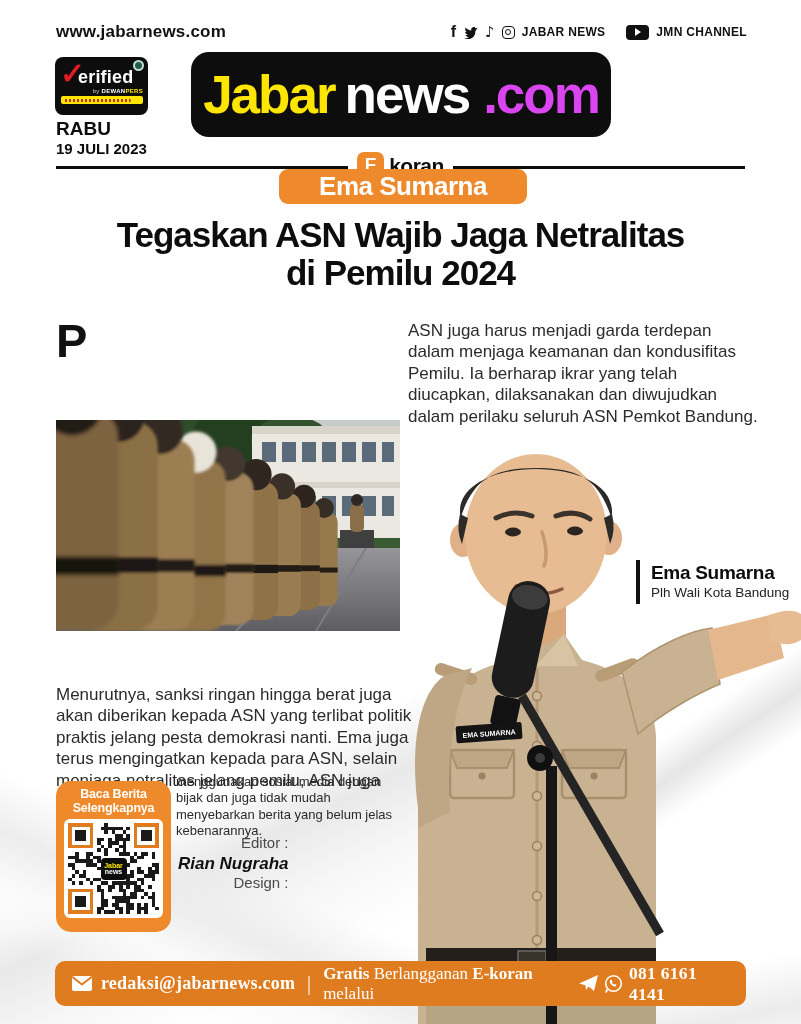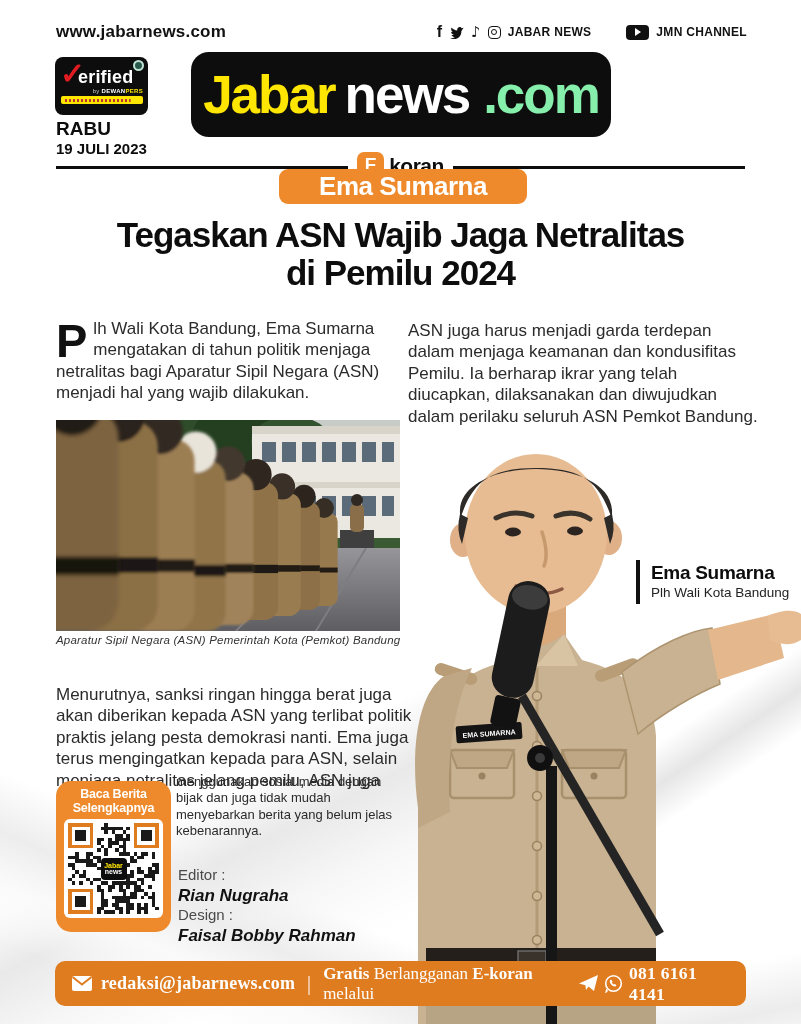--- a/index.html
+++ b/index.html
@@ -16,21 +16,21 @@
   .sw2 { left:-260px; top:640px; width:820px; height:560px; transform:rotate(23deg);
          background:linear-gradient(180deg, transparent 36%, #ededed 46%, #fafafa 54%, transparent 64%); }
   .sw3 { left:560px; top:560px; width:420px; height:300px; transform:rotate(-34deg);
          background:linear-gradient(180deg, transparent 38%, #e6e6e6 50%, transparent 62%); }
   .sw4 { left:380px; top:900px; width:600px; height:260px; transform:rotate(-12deg);
          background:linear-gradient(180deg, transparent 30%, #ececec 50%, transparent 70%); }
 
   
   .site-url { position:absolute; z-index:3; left:56px; top:22px; font-size:17px; font-weight:700; color:#111; letter-spacing:.2px; }
   .social-row { position:absolute; z-index:3; right:54px; top:24px; display:flex; align-items:center; gap:7px; }
-  .social-row .handle { font-size:12px; font-weight:700; color:#111; letter-spacing:.3px; margin-right:28px;}
+  .social-row .handle { font-size:12px; font-weight:700; color:#111; letter-spacing:.3px; margin-right:14px;}
   .glyph-f { font-size:16px; font-weight:800; color:#111; line-height:1; }
   .glyph-note { font-family:"DejaVu Sans", sans-serif; font-size:15px; font-weight:700; color:#111; line-height:1; }
   .ig-box { width:13px; height:13px; border:1.7px solid #111; border-radius:4px; position:relative; }
   .ig-box::before { content:""; position:absolute; left:2.6px; top:2.6px; width:4px; height:4px; border:1.5px solid #111; border-radius:50%; }
   .yt-box { width:23px; height:15px; background:#111; border-radius:4px; display:flex; align-items:center; justify-content:center; }
   .yt-box::before { content:""; border-left:6px solid #fff; border-top:4px solid transparent; border-bottom:4px solid transparent; }
 
   
   .verified { position:absolute; z-index:3; left:55px; top:57px; width:93px; height:58px;
     background:#0d0d0d; border-radius:8px; padding:3px 5px 3px 6px; }
@@ -40,21 +40,21 @@
   .verified .byline { text-align:right; font-size:6px; color:#cfcfcf; margin-top:-4px; letter-spacing:.3px; }
   .verified .byline b { color:#fff; } .verified .byline .pers { color:#ffe600; font-weight:800; }
   .verified .numstrip { margin-top:2px; height:8px; border-radius:2px; background:#ffe600;
     background-image:repeating-linear-gradient(90deg, #b33 0 2px, transparent 2px 4px); background-size:80% 3px; background-position:4px 2.5px; background-repeat:no-repeat; }
   .verified .emblem { position:absolute; right:4px; top:3px; width:11px; height:11px; border-radius:50%; border:2px solid #bfe3d4; background:#29594a; }
 
   
   .logo-box { position:absolute; z-index:3; left:191px; top:52px; width:420px; height:85px;
     background:#0d0d0d; border-radius:18px; display:flex; align-items:center; justify-content:center; }
   .logo-box span { font-size:53px; font-weight:800; letter-spacing:-2px; line-height:1; }
-  .lg1 { color:#ffe600; } .lg2 { color:#ffffff; margin-left:10px; } .lg3 { color:#86efac; margin-left:14px; }
+  .lg1 { color:#ffe600; } .lg2 { color:#ffffff; margin-left:10px; } .lg3 { color:#d946ef; margin-left:14px; }
 
   .date-day { position:absolute; z-index:3; left:56px; top:118px; font-size:19px; font-weight:800; color:#0d0d0d; }
   .date-full { position:absolute; z-index:3; left:56px; top:140px; font-size:15px; font-weight:600; color:#0d0d0d; }
 
   
   .ek-line { position:absolute; z-index:2; left:56px; top:166px; width:689px; height:3px; background:#0d0d0d; }
   .ek-chip { position:absolute; z-index:3; left:0; right:0; top:152px; display:flex; justify-content:center; }
   .ek-chip .inner { background:#fff; padding:0 9px; display:flex; align-items:center; gap:5px; }
   .ek-e { width:27px; height:27px; background:#ee8a2b; border-radius:7px; color:#fff; font-size:18px; font-weight:800;
     display:flex; align-items:center; justify-content:center; }
@@ -82,21 +82,21 @@
   
   .qr-card { position:absolute; z-index:4; left:56px; top:781px; width:115px; height:151px;
     background:#ee8a2b; border-radius:15px; padding:7px 6px 20px; text-align:center; }
   .qr-card .qr-label { color:#fff; font-size:12.5px; font-weight:800; line-height:1.08; letter-spacing:-.2px; }
   .qr-wrap { position:relative; margin:4px auto 0; width:99px; height:99px; background:#fff; border-radius:6px; padding:4px; }
   .qr-logo { position:absolute; left:50%; top:50%; transform:translate(-50%,-50%); width:26px; height:22px;
     background:#0d0d0d; border-radius:4px; display:flex; flex-direction:column; align-items:center; justify-content:center; line-height:1; }
   .qr-logo .a { color:#ffe600; font-size:7px; font-weight:800; } .qr-logo .b { color:#fff; font-size:7px; font-weight:800; margin-top:-1px; }
 
   
-  .credits { position:absolute; z-index:4; left:178px; top:866px; line-height:1.25; }
+  .credits { position:absolute; z-index:4; left:178px; top:834px; line-height:1.25;text-align:right; }
   .credits .lbl { font-size:15px; color:#4a4a4a; }
   .credits .nm { font-size:17px; font-weight:800; color:#111;font-style:italic; }
 
   
   .person-photo { position:absolute; z-index:1; left:400px; top:428px; width:401px; height:596px; }
   .person-label { position:absolute; z-index:3; left:636px; top:560px; border-left:4px solid #111; padding:2px 0 4px 11px; }
   .person-label .pname { font-size:19px; font-weight:800; color:#0d0d0d; letter-spacing:-.3px; }
   .person-label .ptitle { font-size:13.5px; color:#222; margin-top:1px; }
 
   
@@ -161,21 +161,21 @@
   </div>
 
   <div class="topic-badge">Ema Sumarna</div>
 
   <div class="headline">
     <div>Tegaskan ASN Wajib Jaga Netralitas</div>
     <div>di Pemilu 2024</div>
   </div>
 
   <div class="col-left-p1">
-    <span class="dropcap">P</span><span>lh Wali Kota Bandung, Ema Sumarna mengatakan di tahun politik menjaga netralitas bagi Aparatur Sipil Negara (ASN) menjadi hal yang wajib dilakukan.</span>
+    <span class="dropcap">P</span>
   </div>
   <div class="col-right-p">ASN juga harus menjadi garda terdepan dalam menjaga keamanan dan kondusifitas Pemilu. Ia berharap ikrar yang telah diucapkan, dilaksanakan dan diwujudkan dalam perilaku seluruh ASN Pemkot Bandung.</div>
 
   <div class="asn-photo">
     <svg width="344" height="211" viewBox="0 0 344 211">
       <defs>
         <linearGradient id="pav" x1="0" y1="0" x2="0" y2="1">
           <stop offset="0" stop-color="#95959a"></stop>
             <stop offset="1" stop-color="#5e5e62"></stop>
         </linearGradient>
@@ -269,21 +269,20 @@
             <rect x="-28" y="-52" width="56" height="11" fill="#1e1914"></rect>
           </g>
         <g transform="translate(16,211) scale(1.55)" filter="url(#blurF)">
             <rect x="-30" y="-144" width="60" height="144" rx="19" fill="#7e6340"></rect>
             <circle cx="0" cy="-146" r="20" fill="#241d17"></circle>
             <rect x="-30" y="-48" width="60" height="12" fill="#191510"></rect>
           </g>
       </g>
     </svg>
   </div>
-  <div class="photo-caption">Aparatur Sipil Negara (ASN) Pemerintah Kota (Pemkot) Bandung</div>
 
   <div class="para3">Menurutnya, sanksi ringan hingga berat juga akan diberikan kepada ASN yang terlibat politik praktis jelang pesta demokrasi nanti. Ema juga terus mengingatkan kepada para ASN, selain menjaga netralitas jelang pemilu, ASN juga diminta untuk</div>
   <div class="para3-cont">menggunakan sosial media dengan bijak dan juga tidak mudah menyebarkan berita yang belum jelas kebenarannya.</div>
 
   <div class="qr-card">
     <div class="qr-label">
       <div>Baca Berita</div>
       <div>Selengkapnya</div>
     </div>
     <div class="qr-wrap">
@@ -482,21 +481,20 @@
         <span class="a">Jabar</span>
           <span class="b">news</span>
       </div>
     </div>
   </div>
 
   <div class="credits">
     <div class="lbl">Editor :</div>
     <div class="nm">Rian Nugraha</div>
     <div class="lbl">Design :</div>
-    <div class="nm">Faisal Bobby Rahman</div>
   </div>
 
   <div class="person-photo">
     <svg width="401" height="596" viewBox="0 0 401 596">
 
       <path d="M106,160 h60 v52 c-20,12 -40,12 -60,0 Z" fill="#d9a87b"></path>
 
       <ellipse cx="63" cy="112" rx="13" ry="17" fill="#e0b188"></ellipse>
       <ellipse cx="209" cy="110" rx="13" ry="17" fill="#e0b188"></ellipse>
 

